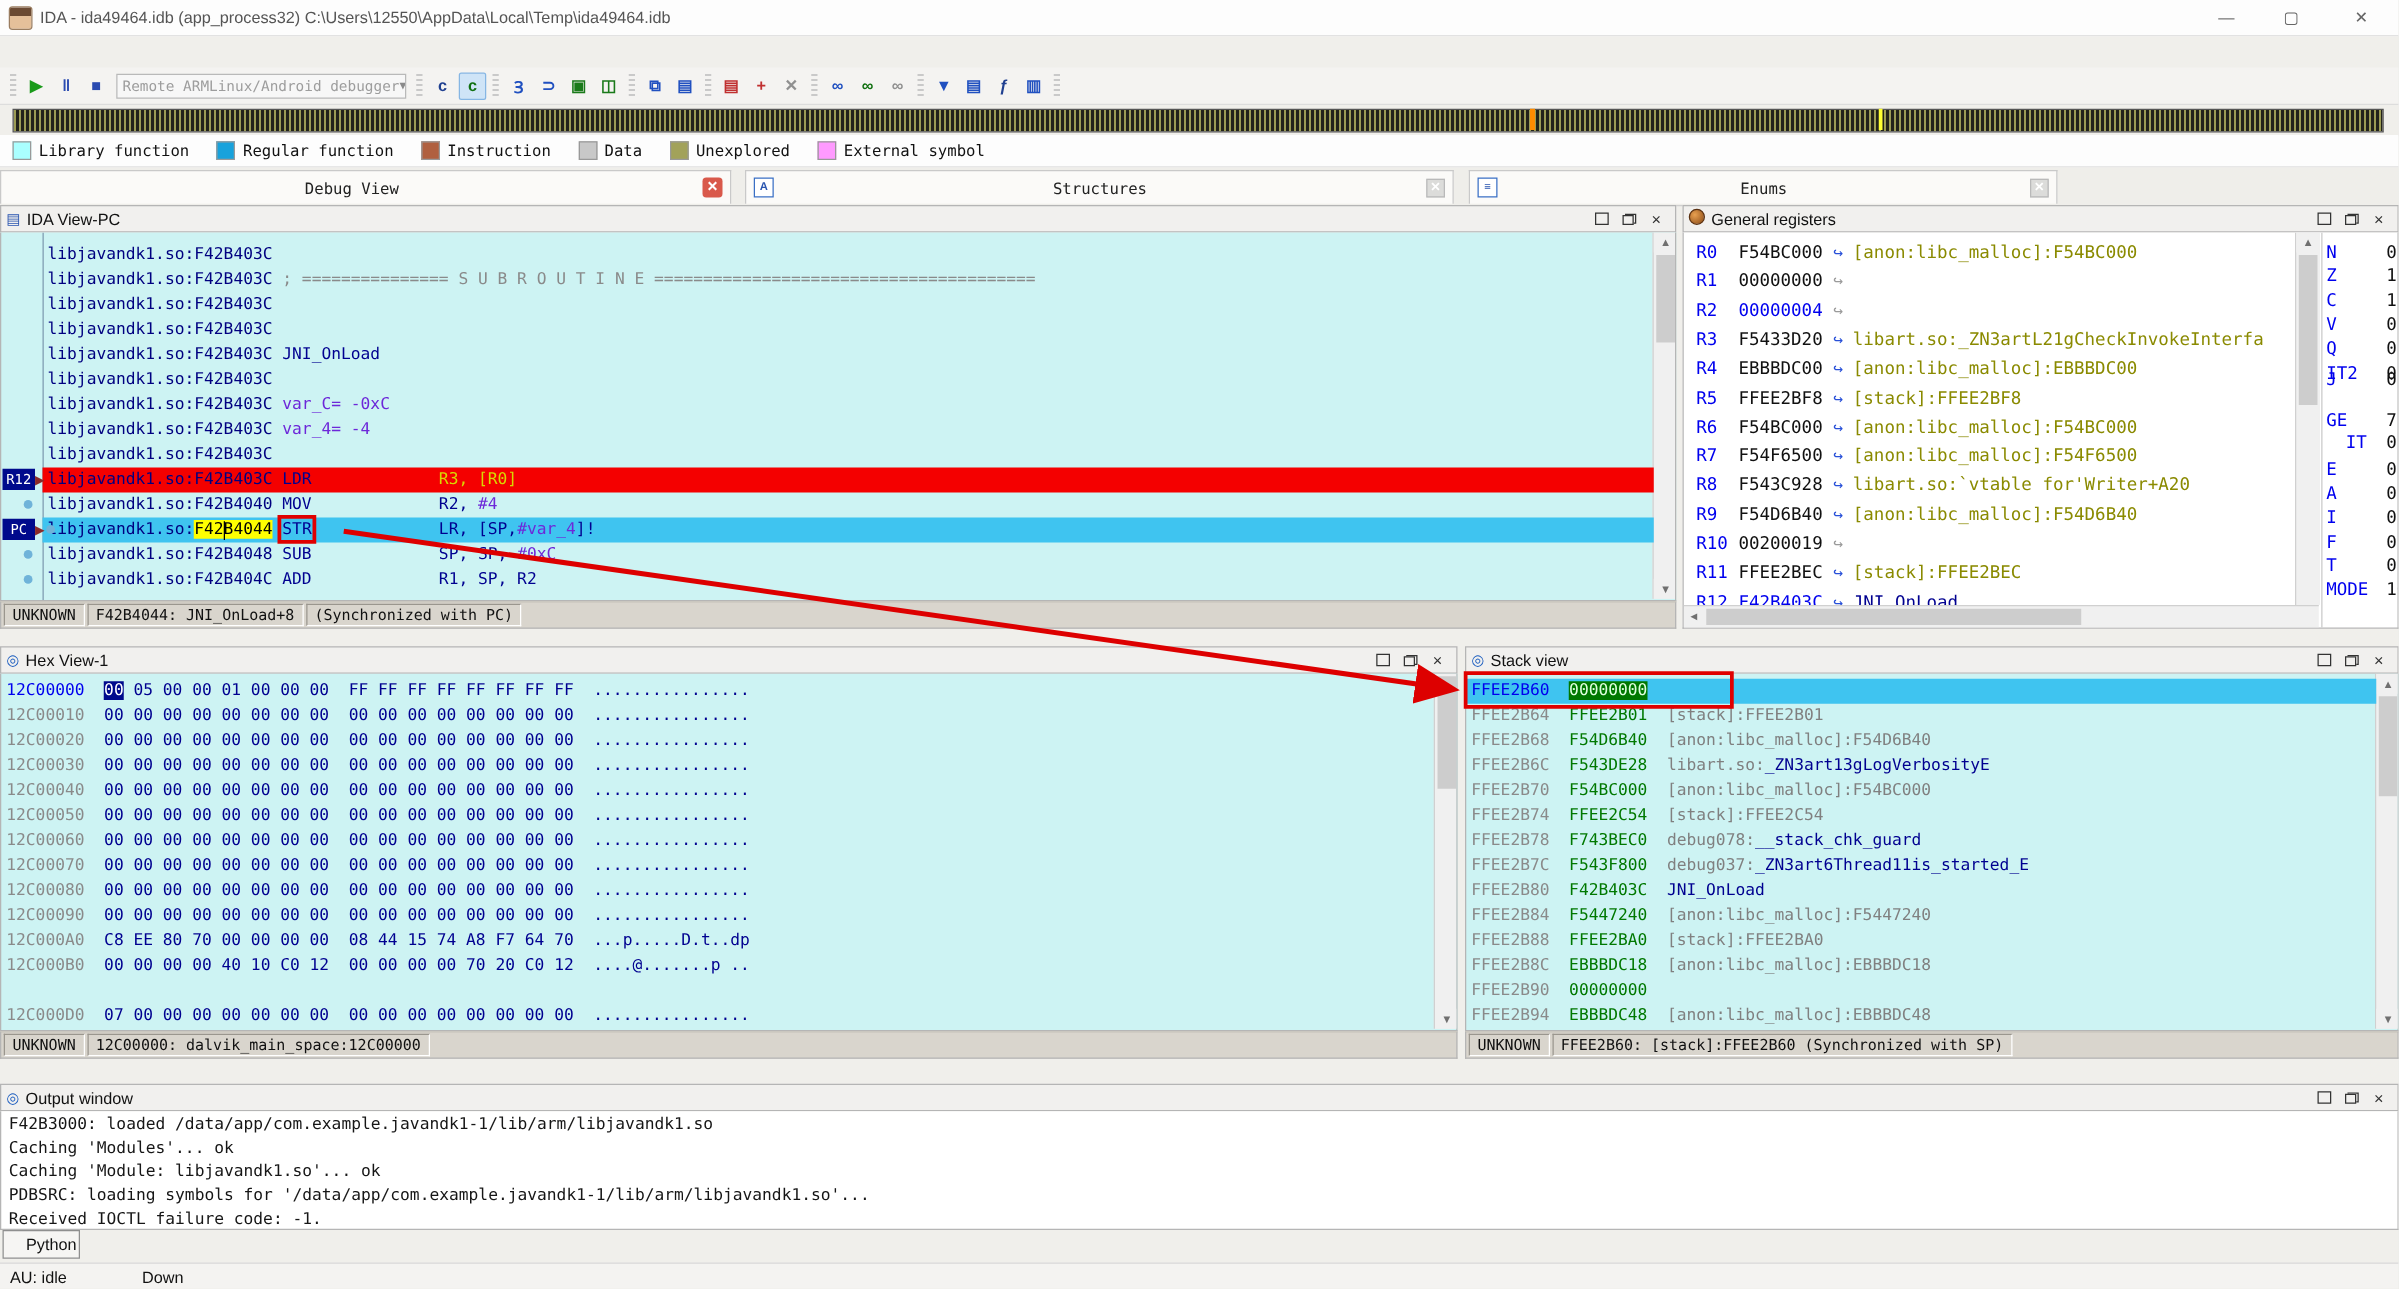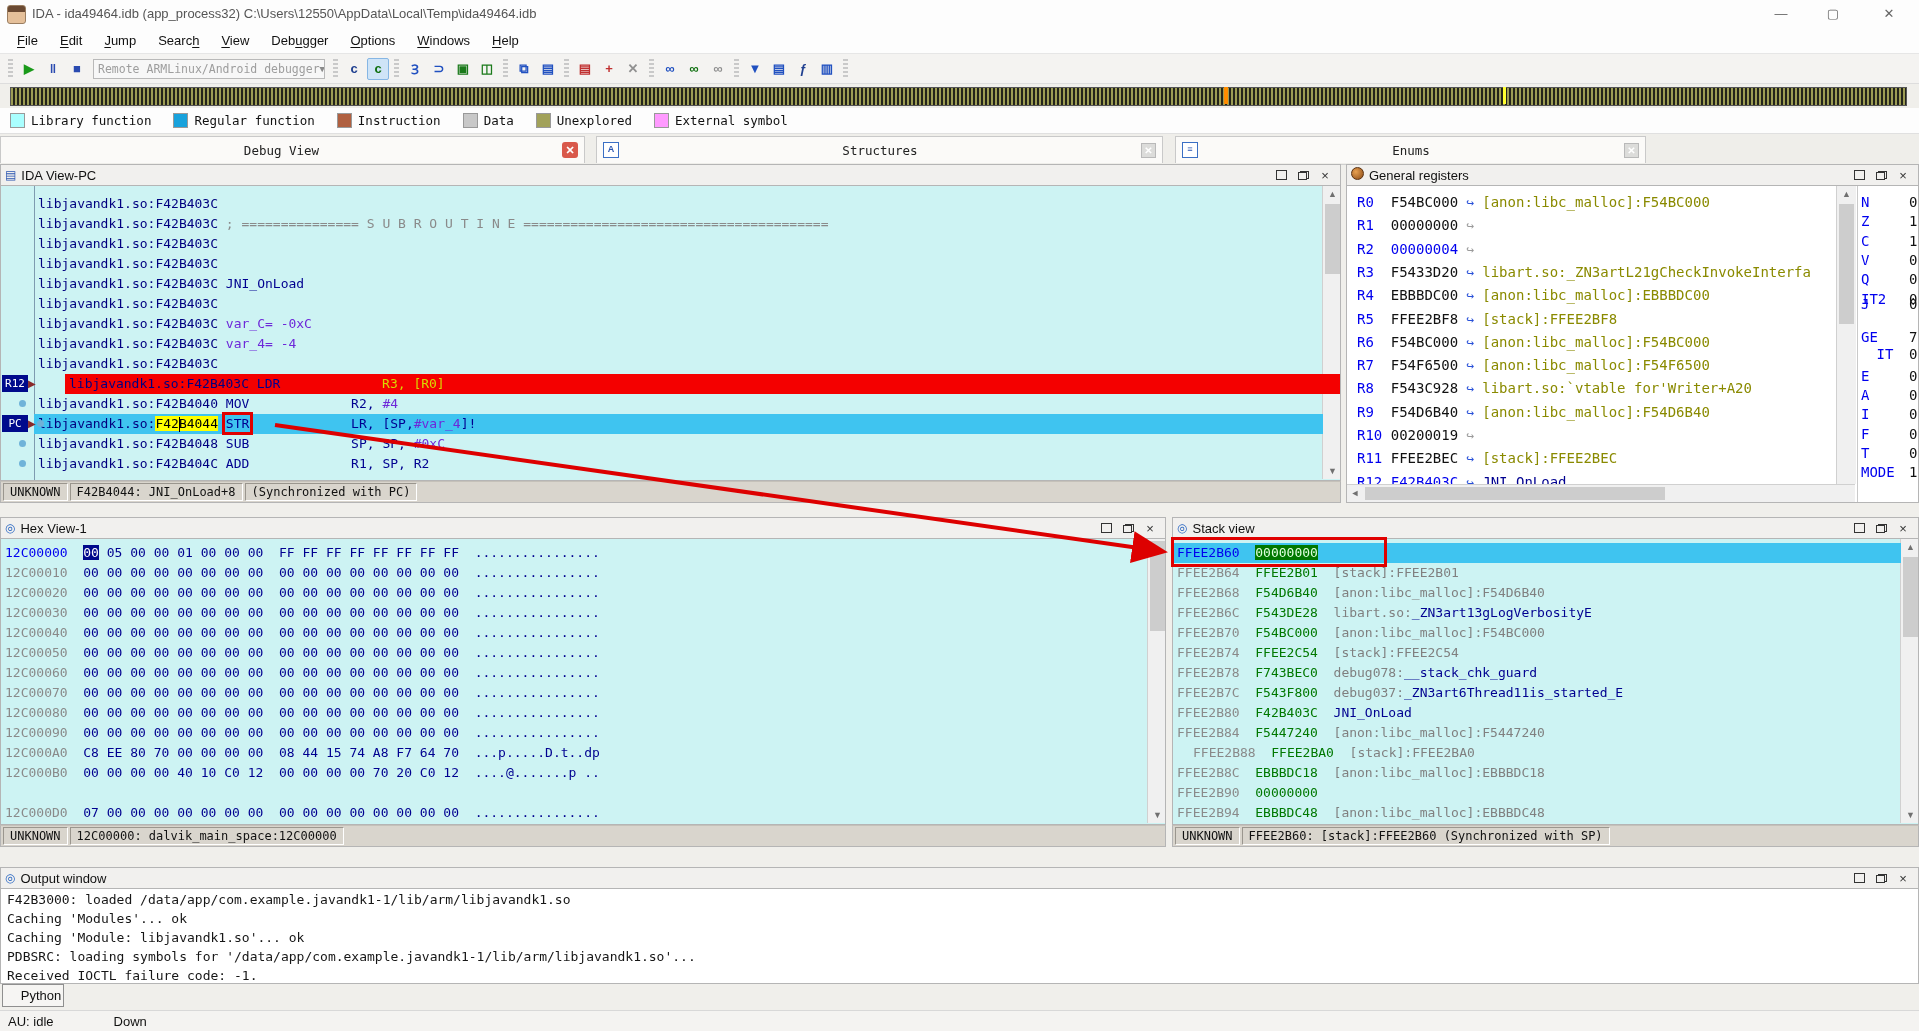--- a/index.html
+++ b/index.html
@@ -57,21 +57,21 @@
   .pb .dsq i.b{left:0;bottom:0;background:#f1f0ee;}
   .pb .dsq i.t{right:0;top:0;}
   .pbody{background:#cdf3f3;border:1px solid #b5b5b5;border-top:none;box-sizing:border-box;overflow:hidden;}
   .pstatus{background:#d9d5cd;border:1px solid #b5b5b5;border-top:1px solid #c5c1b9;box-sizing:border-box;
            display:flex;align-items:center;padding-left:2px;}
   .scell{font-family:"DejaVu Sans Mono",monospace;font-size:12px;color:#111;background:#d9d5cd;
          border:1px solid;border-color:#9a968e #fff #fff #9a968e;padding:1px 6px;margin-right:2px;white-space:pre;}
   
   .dline{position:absolute;left:33px;width:1289px;height:20px;line-height:20px;white-space:pre;
          font-family:"DejaVu Sans Mono",monospace;font-size:13px;padding-left:4px;box-sizing:border-box;}
-  .bg-red{background:#f40000;margin-left:31px;}
+  .bg-red{background:#f40000;}
   .bg-pc{background:#3fc4f0;}
   .s-a{color:#000080;} .s-c{color:#8a8a8a;} .s-g{color:#6d28d9;} .s-n{color:#000090;}
   .s-m{color:#000090;} .s-r{color:#000090;} .s-y{color:#d8d800;}
   .s-hl{background:#ffff00;color:#000;}
   .s-box{color:#000090;outline:3px solid #e00000;outline-offset:1px;}
   .badge{position:absolute;left:1px;width:26px;height:17px;background:#000a8c;color:#fff;
          font-family:"DejaVu Sans Mono",monospace;font-size:11px;text-align:center;line-height:17px;}
   .badge-arr{position:absolute;color:#8a2a2a;font-size:10px;}
   .mdot{position:absolute;width:7px;height:7px;border-radius:50%;background:#6fb3d9;}
   #ida-margin-line{position:absolute;left:33px;top:0;width:1px;height:100%;background:#7e9bb0;}
@@ -120,31 +120,20 @@
 <div id="screen">
 
   <div id="titlebar" class="abs">
     <div id="app-icon" class="abs"></div>
     <div id="title-text" class="abs">IDA - ida49464.idb (app_process32) C:\Users\12550\AppData\Local\Temp\ida49464.idb</div>
     <div class="wbtn abs" style="left:1758px;">—</div>
     <div class="wbtn abs" style="left:1810px;">▢</div>
     <div class="wbtn abs" style="left:1866px;">✕</div>
   </div>
 
-  <div id="menubar" class="abs">
-      <div class="menu-item"><u>F</u>ile</div>
-      <div class="menu-item"><u>E</u>dit</div>
-      <div class="menu-item"><u>J</u>ump</div>
-      <div class="menu-item">Searc<u>h</u></div>
-      <div class="menu-item"><u>V</u>iew</div>
-      <div class="menu-item">Deb<u>u</u>gger</div>
-      <div class="menu-item"><u>O</u>ptions</div>
-      <div class="menu-item"><u>W</u>indows</div>
-      <div class="menu-item"><u>H</u>elp</div>
-    </div>
 
   <div id="toolbar" class="abs">
       <div class="grip"></div>
       <div class="ticon" style="color: rgb(26, 154, 26);">▶</div>
       <div class="ticon" style="color: rgb(42, 74, 176);">‖</div>
       <div class="ticon" style="color: rgb(42, 74, 176);">■</div>
       <div id="dbg-combo">
         <span>Remote ARMLinux/Android debugger</span>
         <span class="arrow">▼</span>
       </div>
@@ -390,21 +379,21 @@
       <div class="stkrow" style="top: 4px;"><span class="stk-addr cur">FFEE2B60  </span><span class="stk-val sel">00000000</span><span>  </span></div>
       <div class="stkrow" style="top: 24px;"><span class="stk-addr">FFEE2B64  </span><span class="stk-val">FFEE2B01</span><span>  </span><span class="s-gy">[stack]:FFEE2B01</span></div>
       <div class="stkrow" style="top: 44px;"><span class="stk-addr">FFEE2B68  </span><span class="stk-val">F54D6B40</span><span>  </span><span class="s-gy">[anon:libc_malloc]:F54D6B40</span></div>
       <div class="stkrow" style="top: 64px;"><span class="stk-addr">FFEE2B6C  </span><span class="stk-val">F543DE28</span><span>  </span><span class="s-gy">libart.so:</span><span class="s-n">_ZN3art13gLogVerbosityE</span></div>
       <div class="stkrow" style="top: 84px;"><span class="stk-addr">FFEE2B70  </span><span class="stk-val">F54BC000</span><span>  </span><span class="s-gy">[anon:libc_malloc]:F54BC000</span></div>
       <div class="stkrow" style="top: 104px;"><span class="stk-addr">FFEE2B74  </span><span class="stk-val">FFEE2C54</span><span>  </span><span class="s-gy">[stack]:FFEE2C54</span></div>
       <div class="stkrow" style="top: 124px;"><span class="stk-addr">FFEE2B78  </span><span class="stk-val">F743BEC0</span><span>  </span><span class="s-gy">debug078:</span><span class="s-n">__stack_chk_guard</span></div>
       <div class="stkrow" style="top: 144px;"><span class="stk-addr">FFEE2B7C  </span><span class="stk-val">F543F800</span><span>  </span><span class="s-gy">debug037:</span><span class="s-n">_ZN3art6Thread11is_started_E</span></div>
       <div class="stkrow" style="top: 164px;"><span class="stk-addr">FFEE2B80  </span><span class="stk-val">F42B403C</span><span>  </span><span class="s-n">JNI_OnLoad</span></div>
       <div class="stkrow" style="top: 184px;"><span class="stk-addr">FFEE2B84  </span><span class="stk-val">F5447240</span><span>  </span><span class="s-gy">[anon:libc_malloc]:F5447240</span></div>
-      <div class="stkrow" style="top: 204px; margin-left: 16px;"><span class="stk-addr">FFEE2B88  </span><span class="stk-val">FFEE2BA0</span><span>  </span><span class="s-gy">[stack]:FFEE2BA0</span></div>
+      <div class="stkrow" style="top: 204px;"><span class="stk-addr">FFEE2B88  </span><span class="stk-val">FFEE2BA0</span><span>  </span><span class="s-gy">[stack]:FFEE2BA0</span></div>
       <div class="stkrow" style="top: 224px;"><span class="stk-addr">FFEE2B8C  </span><span class="stk-val">EBBBDC18</span><span>  </span><span class="s-gy">[anon:libc_malloc]:EBBBDC18</span></div>
       <div class="stkrow" style="top: 244px;"><span class="stk-addr">FFEE2B90  </span><span class="stk-val">00000000</span><span>  </span></div>
       <div class="stkrow" style="top: 264px;"><span class="stk-addr">FFEE2B94  </span><span class="stk-val">EBBBDC48</span><span>  </span><span class="s-gy">[anon:libc_malloc]:EBBBDC48</span></div>
     </div>
   <div class="pstatus abs" style="left:1172px;top:825px;width:747px;height:22px;" id="stack-status">
       <span class="scell">UNKNOWN</span>
       <span class="scell">FFEE2B60: [stack]:FFEE2B60 (Synchronized with SP)</span>
     </div>
 
   <div class="ptitle abs" style="left:0;top:867px;width:1919px;height:22px;">

